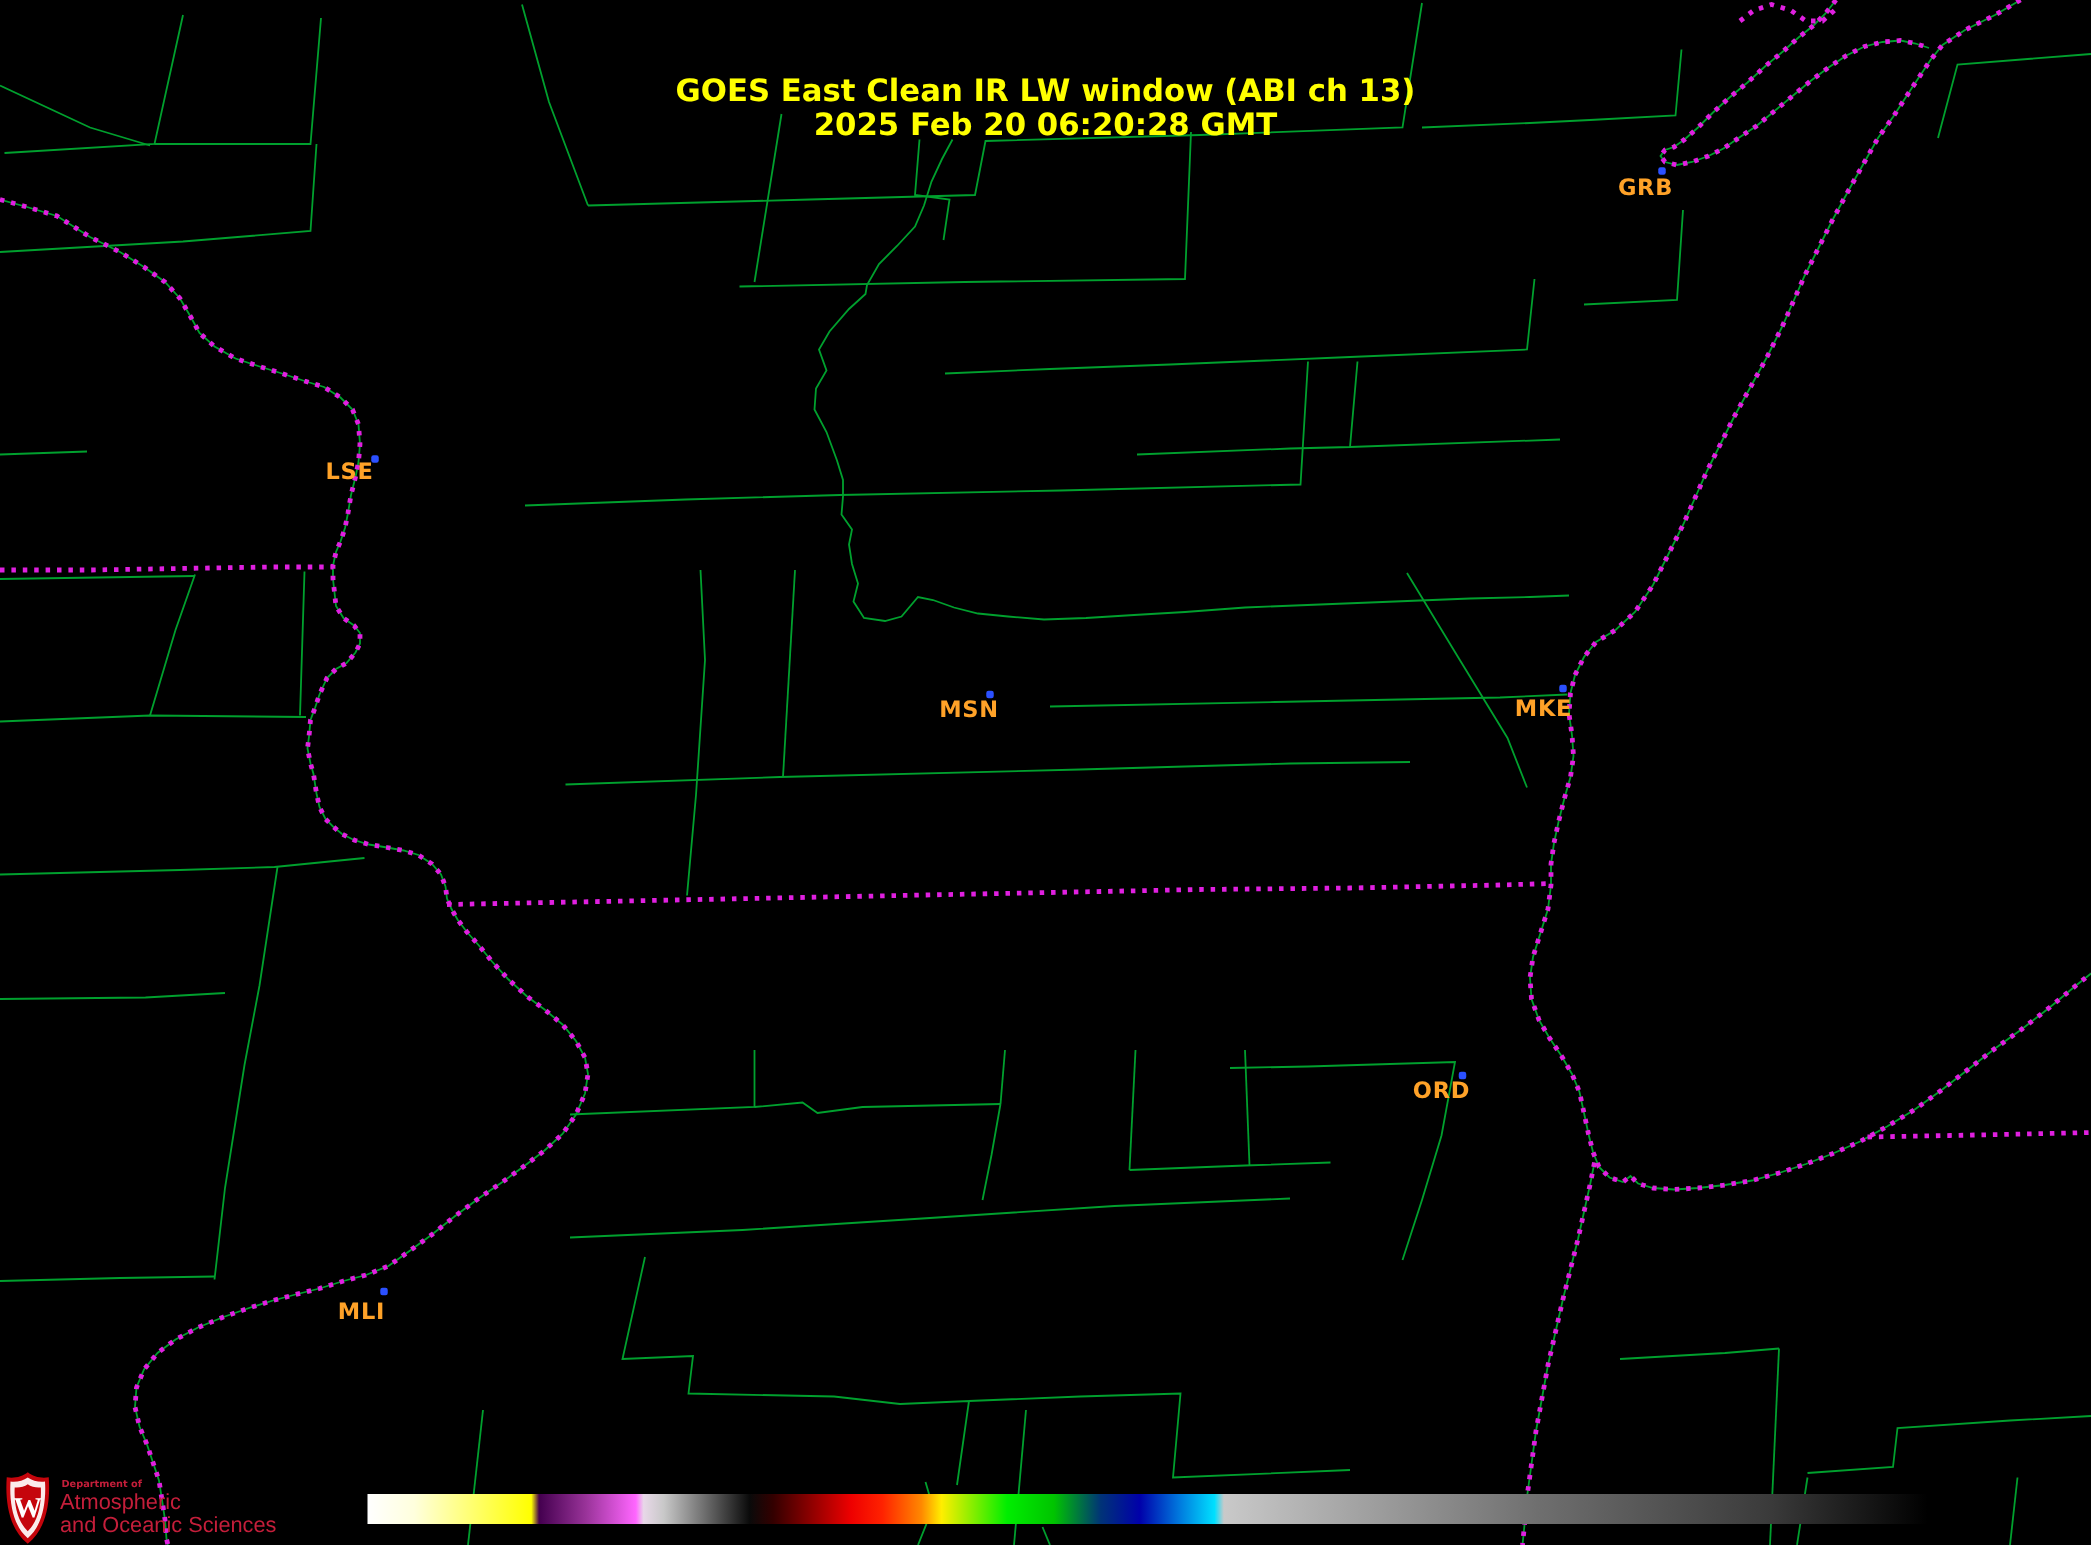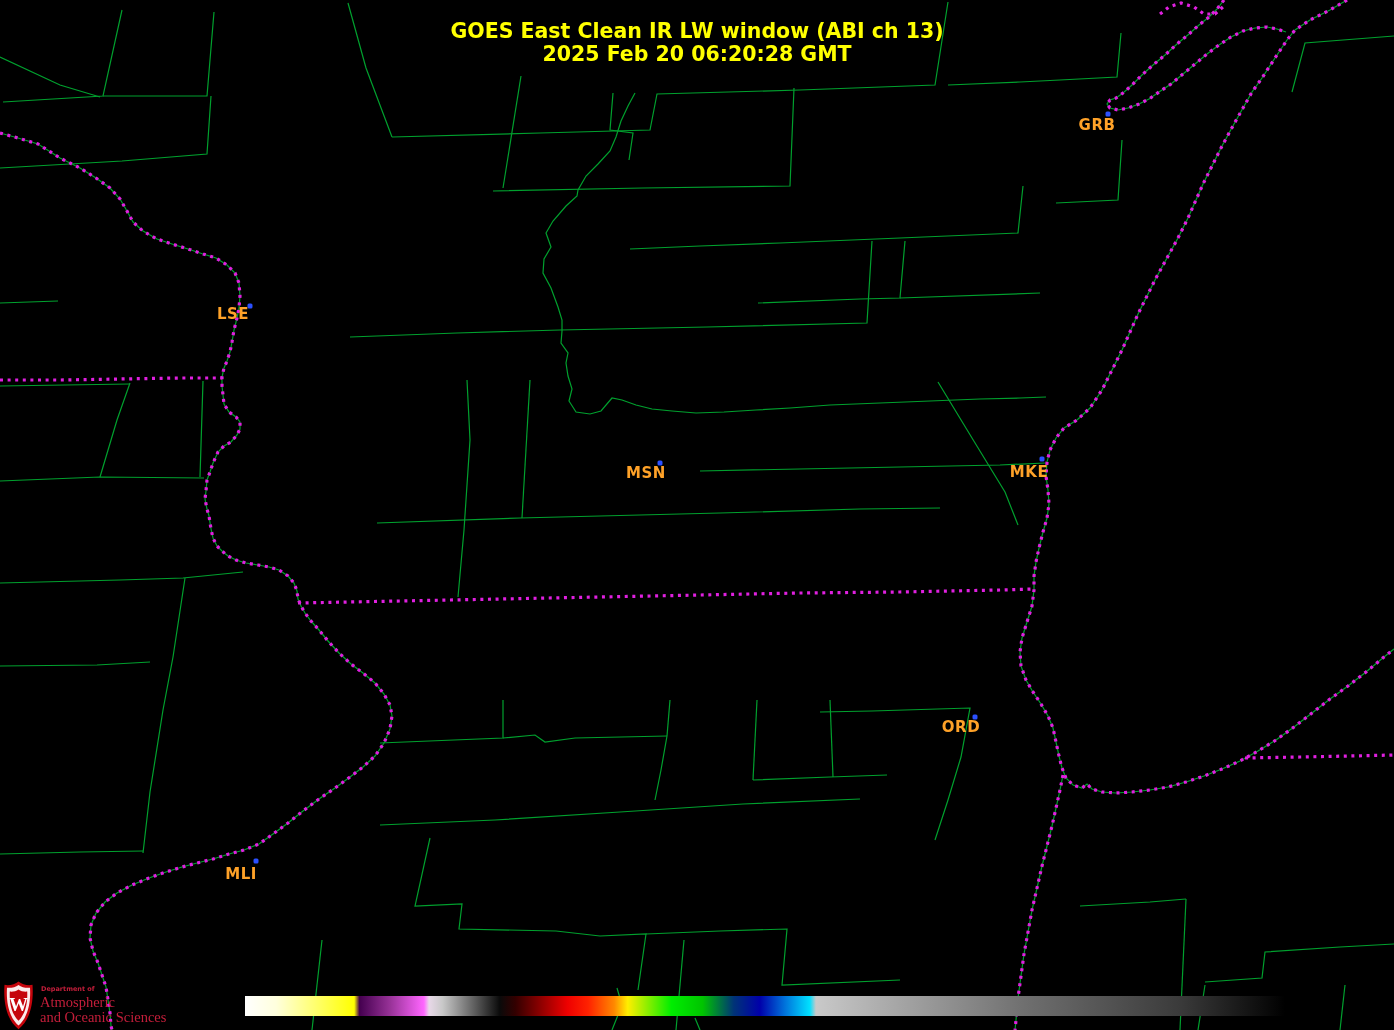--- a/index.html
+++ b/index.html
@@ -10,21 +10,21 @@
   .shoreG{fill:none;stroke:#00a02e;stroke-width:1.2;}
   .stateB{fill:none;stroke:#e020e0;stroke-width:3.2;stroke-dasharray:3 4.6;stroke-linecap:butt;}
   .station-dot{stroke:none;}
   .station-label{font-size:15px;font-weight:600;letter-spacing:0.5px;}
   #title-block{position:absolute;left:0;top:20px;width:100%;text-align:center;line-height:23px;
     font-weight:bold;font-size:20.5px;pointer-events:none;}
   #colorbar{position:absolute;}
   #logo{position:absolute;left:3px;top:981px;width:240px;height:49px;}
   #logo-text{position:absolute;left:37px;top:1px;line-height:1;}
   .logo-small{font-size:6.5px;font-weight:bold;margin:4px 0 2px 1px;}
-  .logo-big{font-family:Liberation Serif, serif;font-size:14.5px;margin:0 0 1px 0;}
+  .logo-big{font-family:Liberation Sans, sans-serif;font-size:14.5px;margin:0 0 1px 0;}
 </style>
 </head>
 <body>
 
 <div id="viewport">
 
   <svg id="map-canvas" width="1394" height="1030" viewBox="0 0 1394 1030">
       <polyline points="122,10 103,96 3,102" class="county"></polyline>
       <polyline points="103,96 207,96 214,12" class="county"></polyline>
       <polyline points="0,57 60,85 100,97" class="county"></polyline>
@@ -96,21 +96,21 @@
       <rect x="657.5" y="460.5" width="5" height="5" rx="1.5" fill="#2b50ff" class="station-dot"></rect>
       <text x="646" y="478" text-anchor="middle" fill="#ffa228" class="station-label">MSN</text>
       <rect x="1039.5" y="456.5" width="5" height="5" rx="1.5" fill="#2b50ff" class="station-dot"></rect>
       <text x="1029" y="477" text-anchor="middle" fill="#ffa228" class="station-label">MKE</text>
       <rect x="972.5" y="714.5" width="5" height="5" rx="1.5" fill="#2b50ff" class="station-dot"></rect>
       <text x="961" y="732" text-anchor="middle" fill="#ffa228" class="station-label">ORD</text>
       <rect x="253.5" y="858.5" width="5" height="5" rx="1.5" fill="#2b50ff" class="station-dot"></rect>
       <text x="241" y="879" text-anchor="middle" fill="#ffa228" class="station-label">MLI</text>
     </svg>
 
-  <div id="title-block" style="color: rgb(255, 255, 0);">
+  <div id="title-block" style="color: rgb(255, 255, 0); margin-top: 29px;">
     <div>GOES East Clean IR LW window (ABI ch 13)</div>
     <div>2025 Feb 20  06:20:28 GMT</div>
   </div>
 
   <div id="colorbar" style="left: 245px; top: 996px; width: 1040px; height: 20px; background: linear-gradient(to right, rgb(255, 255, 255) 0%, rgb(255, 255, 221) 3%, rgb(255, 255, 0) 10.5%, rgb(68, 0, 79) 11%, rgb(153, 51, 153) 14%, rgb(255, 102, 255) 17.2%, rgb(232, 216, 232) 17.7%, rgb(200, 200, 200) 19%, rgb(10, 10, 10) 24.5%, rgb(51, 0, 0) 26%, rgb(238, 0, 0) 31%, rgb(255, 34, 0) 33%, rgb(255, 136, 0) 35.5%, rgb(255, 238, 0) 36.8%, rgb(0, 238, 0) 41%, rgb(0, 196, 0) 44%, rgb(0, 51, 119) 47%, rgb(0, 0, 170) 49.5%, rgb(0, 119, 221) 52%, rgb(0, 224, 255) 54.3%, rgb(201, 201, 201) 54.9%, rgb(111, 111, 111) 75%, rgb(58, 58, 58) 90%, rgb(0, 0, 0) 100%);"></div>
 
   <div id="logo">
     <svg width="31" height="49" viewBox="0 0 31 49" style="position:absolute;left:0;top:0;">
       <path id="crest-outer" d="M15.5 0.5 C19 3.5 25 4.8 29.5 3.8 C30.6 19 28.5 38 15.5 48.2 C2.5 38 0.4 19 1.5 3.8 C6 4.8 12 3.5 15.5 0.5 Z" fill="#c5050c"></path>
       <path id="crest-ring" d="M15.5 4 C18.5 6.3 23.5 7.3 27 6.7 C27.8 19 26 35.5 15.5 44.5 C5 35.5 3.2 19 4 6.7 C7.5 7.3 12.5 6.3 15.5 4 Z" fill="#ffffff" opacity="0.92"></path>

